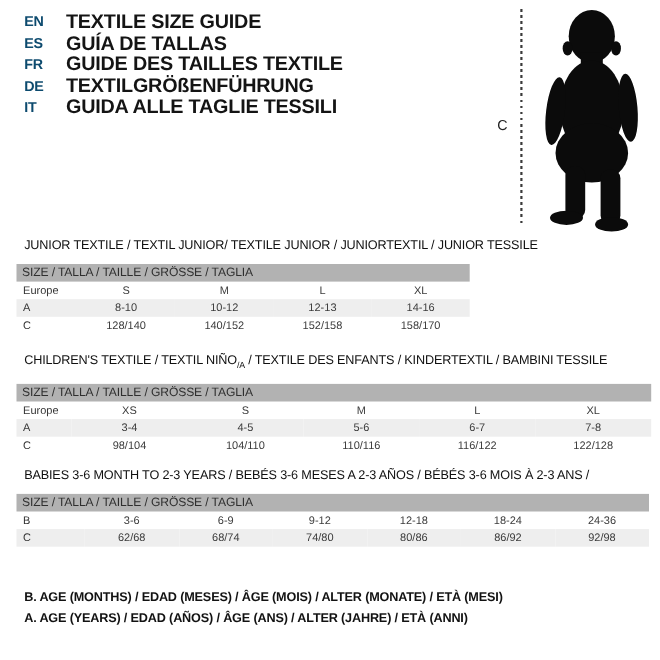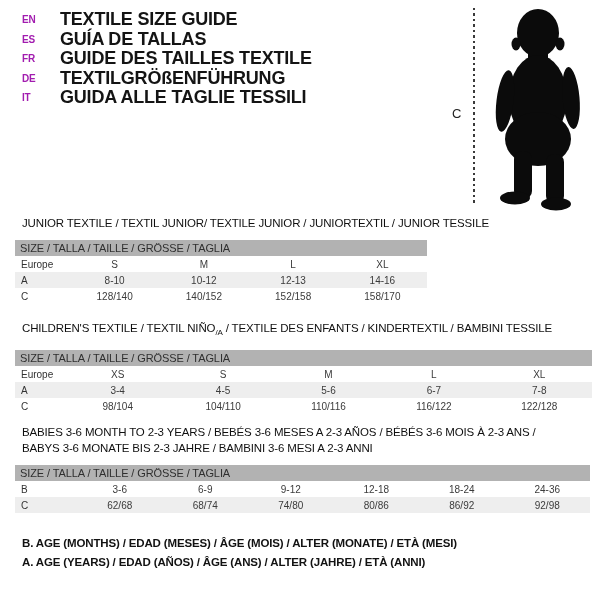--- a/index.html
+++ b/index.html
@@ -2,21 +2,21 @@
 <html><head>
 <meta charset="utf-8">
 <style>
   html,body{margin:0;padding:0;background:#fff;}
   .page{position:relative;width:600px;height:600px;background:#ffffff;
         font-family:"Liberation Sans",sans-serif;overflow:hidden;}
 
   
   .lang-block{position:absolute;left:22px;top:10px;}
   .lang-row{display:flex;line-height:19.5px;}
-  .lang-code{width:38px;font-weight:bold;font-size:10px;color:#a21caf;letter-spacing:-0.2px;}
+  .lang-code{width:38px;font-weight:bold;font-size:13px;color:#0c4a6e;letter-spacing:-0.2px;}
   .lang-label{font-weight:bold;font-size:18px;color:#141414;letter-spacing:-0.2px;white-space:nowrap;}
 
   
   .dash-line{position:absolute;left:473px;top:8px;width:2px;height:198px;
              background:repeating-linear-gradient(to bottom,#3a3a3a 0 2.5px,transparent 2.5px 5.5px);}
   .c-label{position:absolute;left:452px;top:106px;font-size:13px;color:#222;}
   .baby-svg{position:absolute;left:486px;top:6px;}
 
   
   .size-table{position:absolute;}
@@ -168,21 +168,20 @@
             <td>116/122</td>
             <td>122/128</td>
           </tr>
         </tbody>
       </table>
   </section>
 
   <section class="size-table pos2">
     <div class="tbl-title">
         <div><span>BABIES 3-6 MONTH TO 2-3 YEARS / BEBÉS 3-6 MESES A 2-3 AÑOS / BÉBÉS 3-6 MOIS À 2-3 ANS /</span></div>
-        <div><span>BABYS 3-6 MONATE BIS 2-3 JAHRE / BAMBINI 3-6 MESI A 2-3 ANNI</span></div>
       </div>
     <table>
         <colgroup>
           <col style="width: 62px;">
           <col>
           <col>
           <col>
           <col>
           <col>
           <col>

